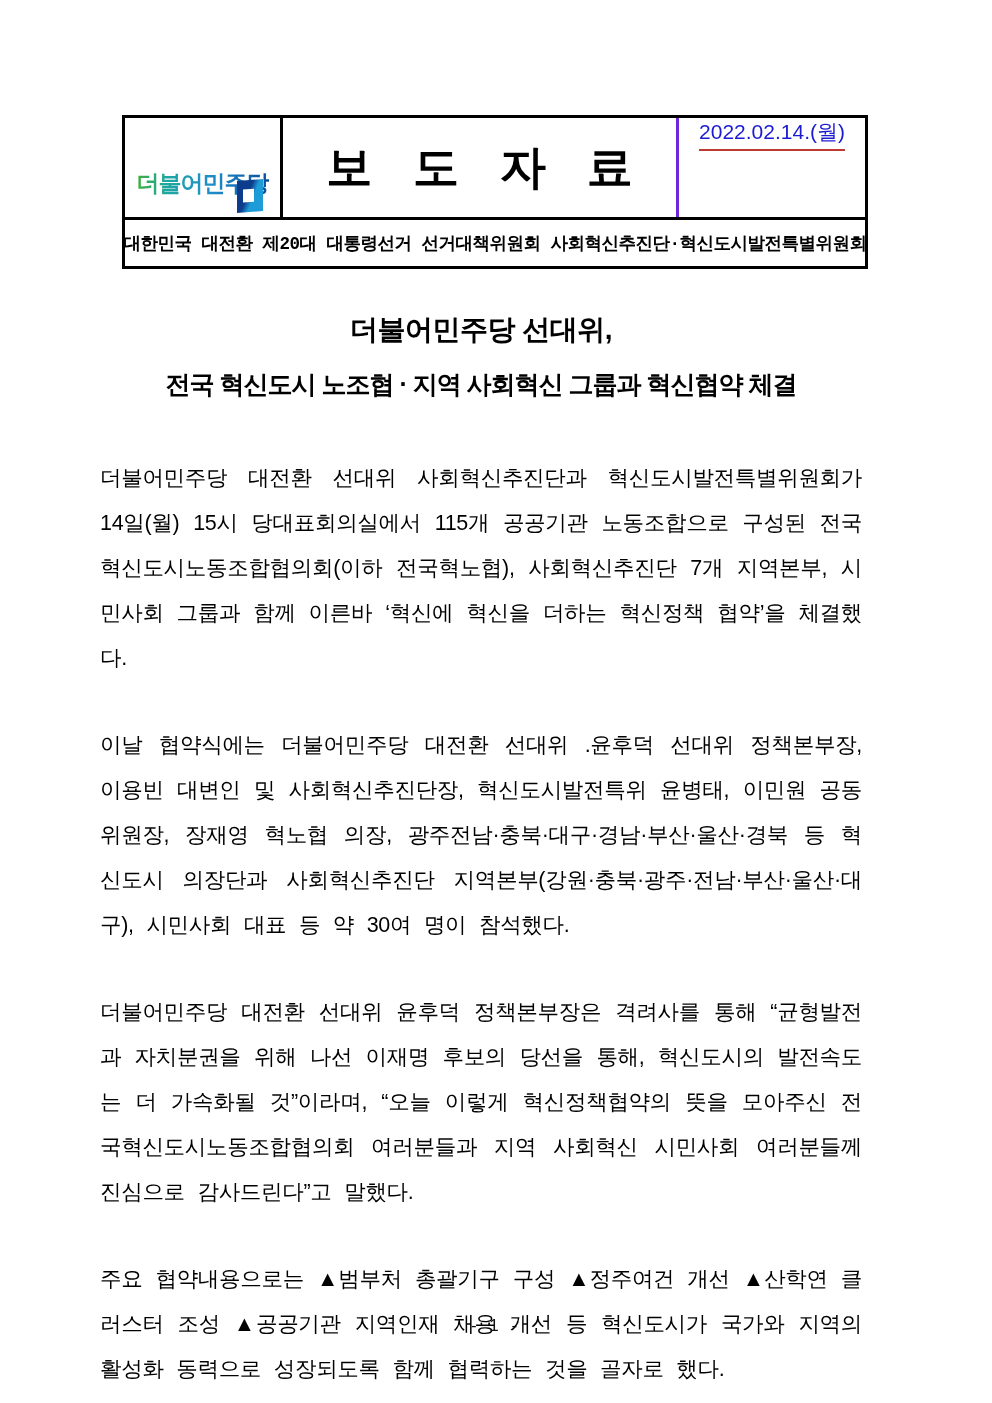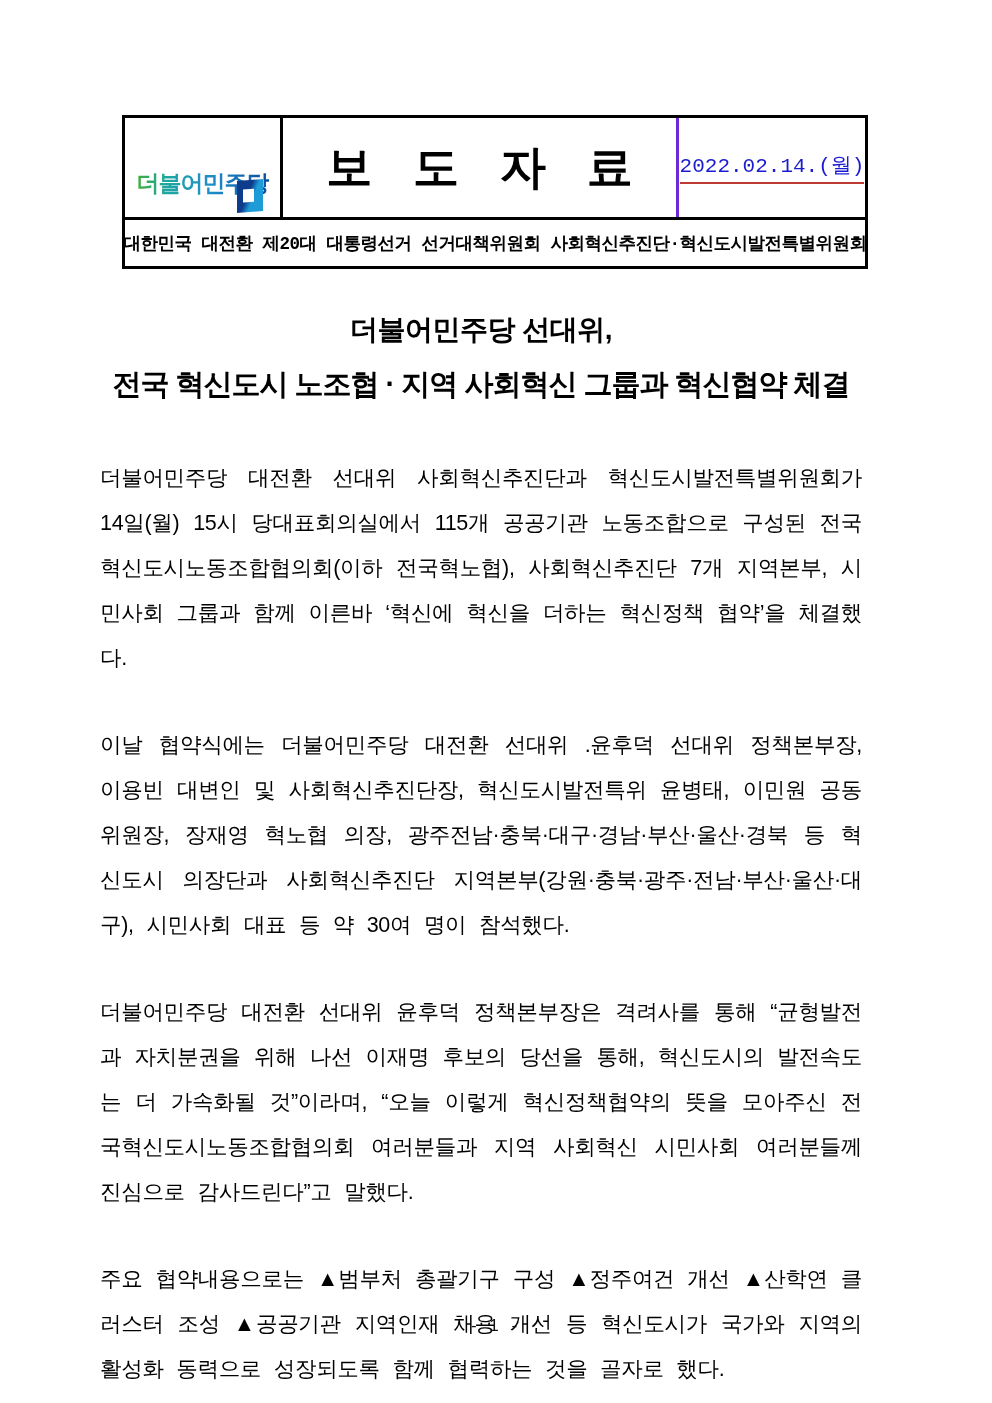--- a/index.html
+++ b/index.html
@@ -45,40 +45,40 @@
   }
   .cell-doctype {
     flex:1; border-right:3px solid #6d28d9;
     display:flex; align-items:center; justify-content:center;
     font-size:46px; font-weight:800;
     letter-spacing:14px; text-indent:14px;
     white-space:nowrap;
   }
   .cell-date {
     width:186px;
-    display:flex; align-items:center; justify-content:center;font-family:Liberation Mono, monospace;
+    display:flex; align-items:flex-start; justify-content:center;
   }
   .date-text {
     font-size:21px; color:#1b1bd1; font-weight:500;
     border-bottom:2px solid #bd3b32; padding-bottom:3px;
     white-space:nowrap;
   }
   .press-row2 {
     border-top:3px solid #000; height:49px;
     display:flex; align-items:center; justify-content:center;
     font-weight:700; font-size:17.5px; letter-spacing:-0.5px;
     white-space:nowrap;
     font-family:Liberation Mono, monospace;
   }
 
   
   .content { position:absolute; left:100px; top:312px; width:762px; }
   .headline { text-align:center; font-weight:800; color:#000; }
   .headline-line1 { font-size:28px; line-height:36px; letter-spacing:-0.5px; }
-  .headline-line2 { font-size:29px; line-height:40px; margin-top:16px; letter-spacing:-1px; white-space:nowrap; }
+  .headline-line2 { font-size:25px; line-height:40px; margin-top:16px; letter-spacing:-1px; white-space:nowrap; }
 
   
   .body-paragraph {
     margin-top:42px;
     font-size:21.5px; line-height:45px;
     text-align:justify; word-spacing:7px; letter-spacing:-0.3px;
     color:#000000; font-weight:400;
   }
   .body-paragraph:first-of-type { margin-top:52px; }
 

